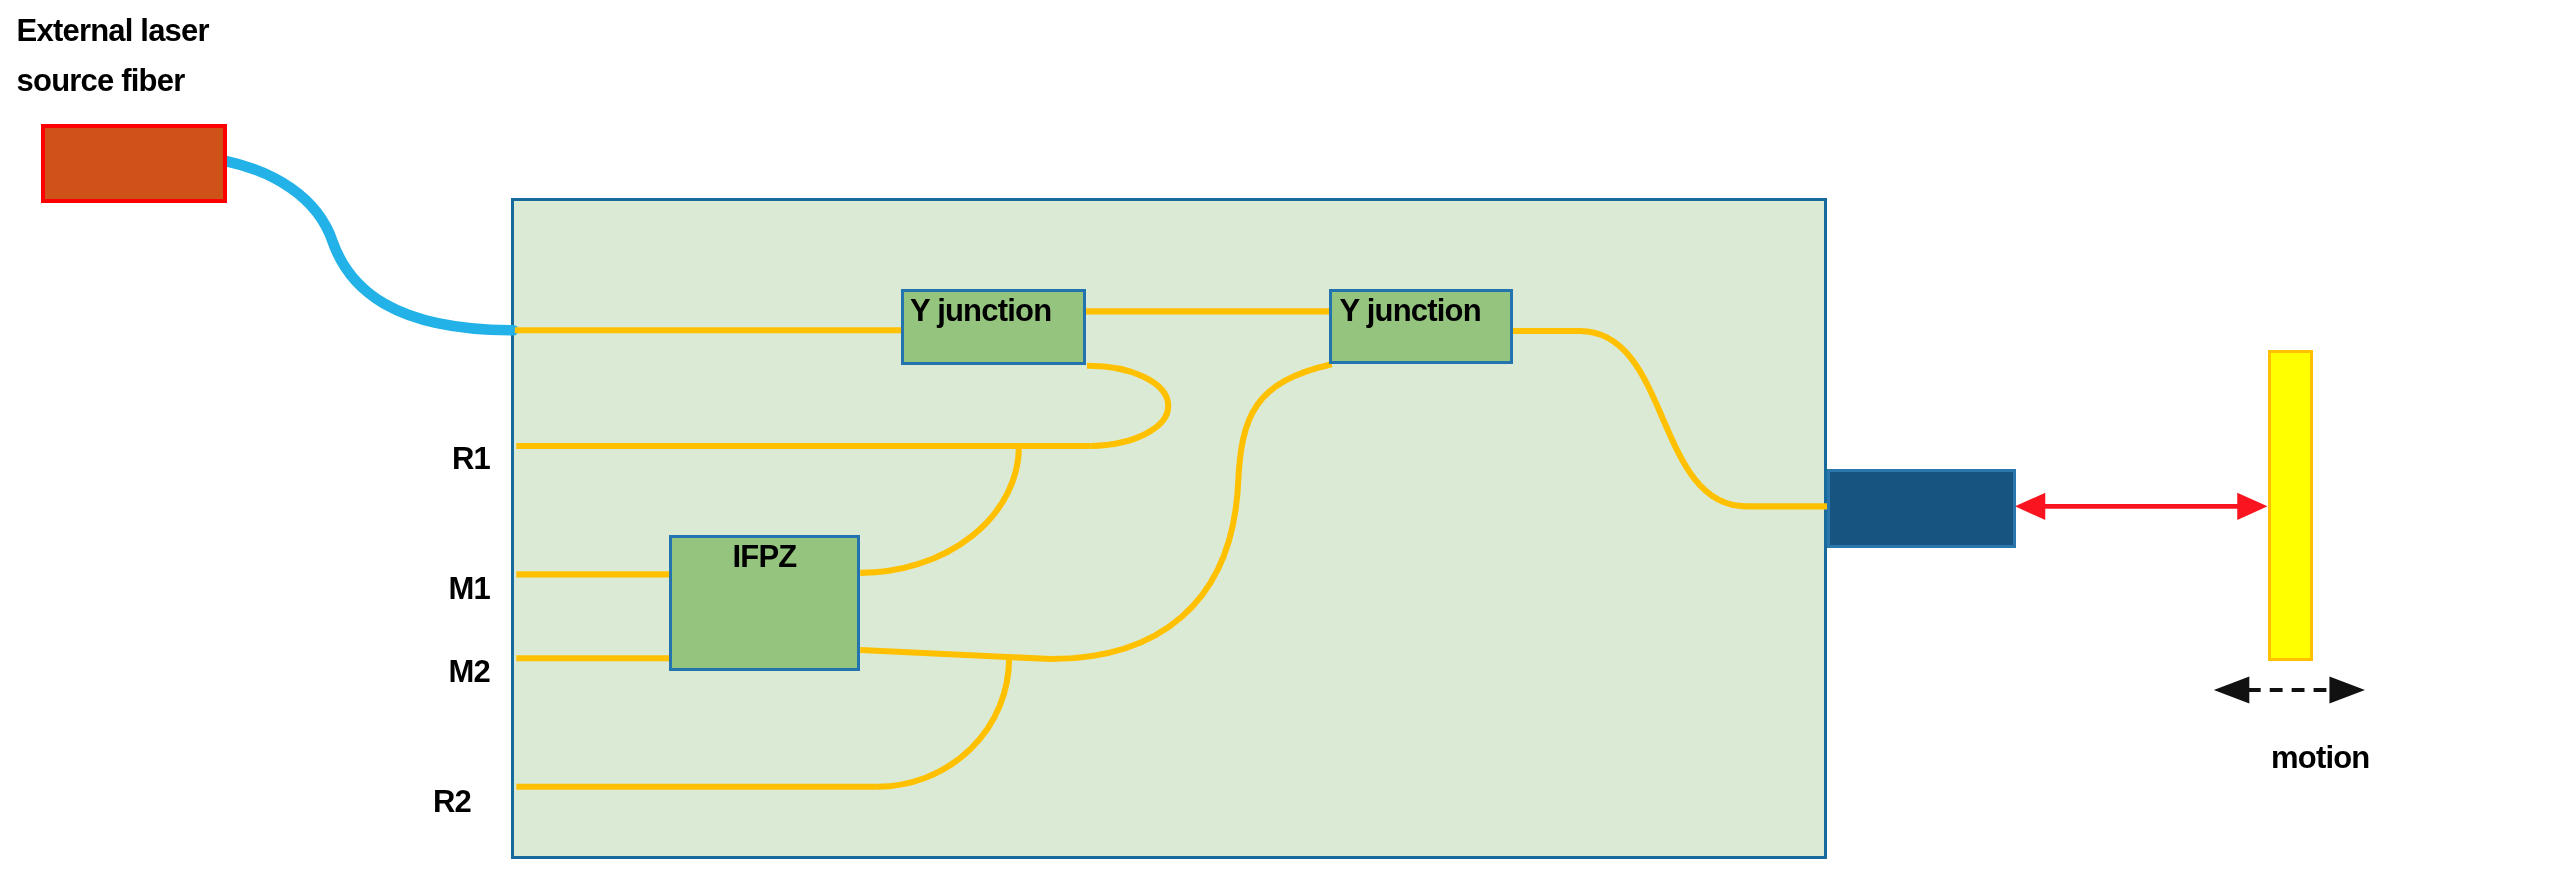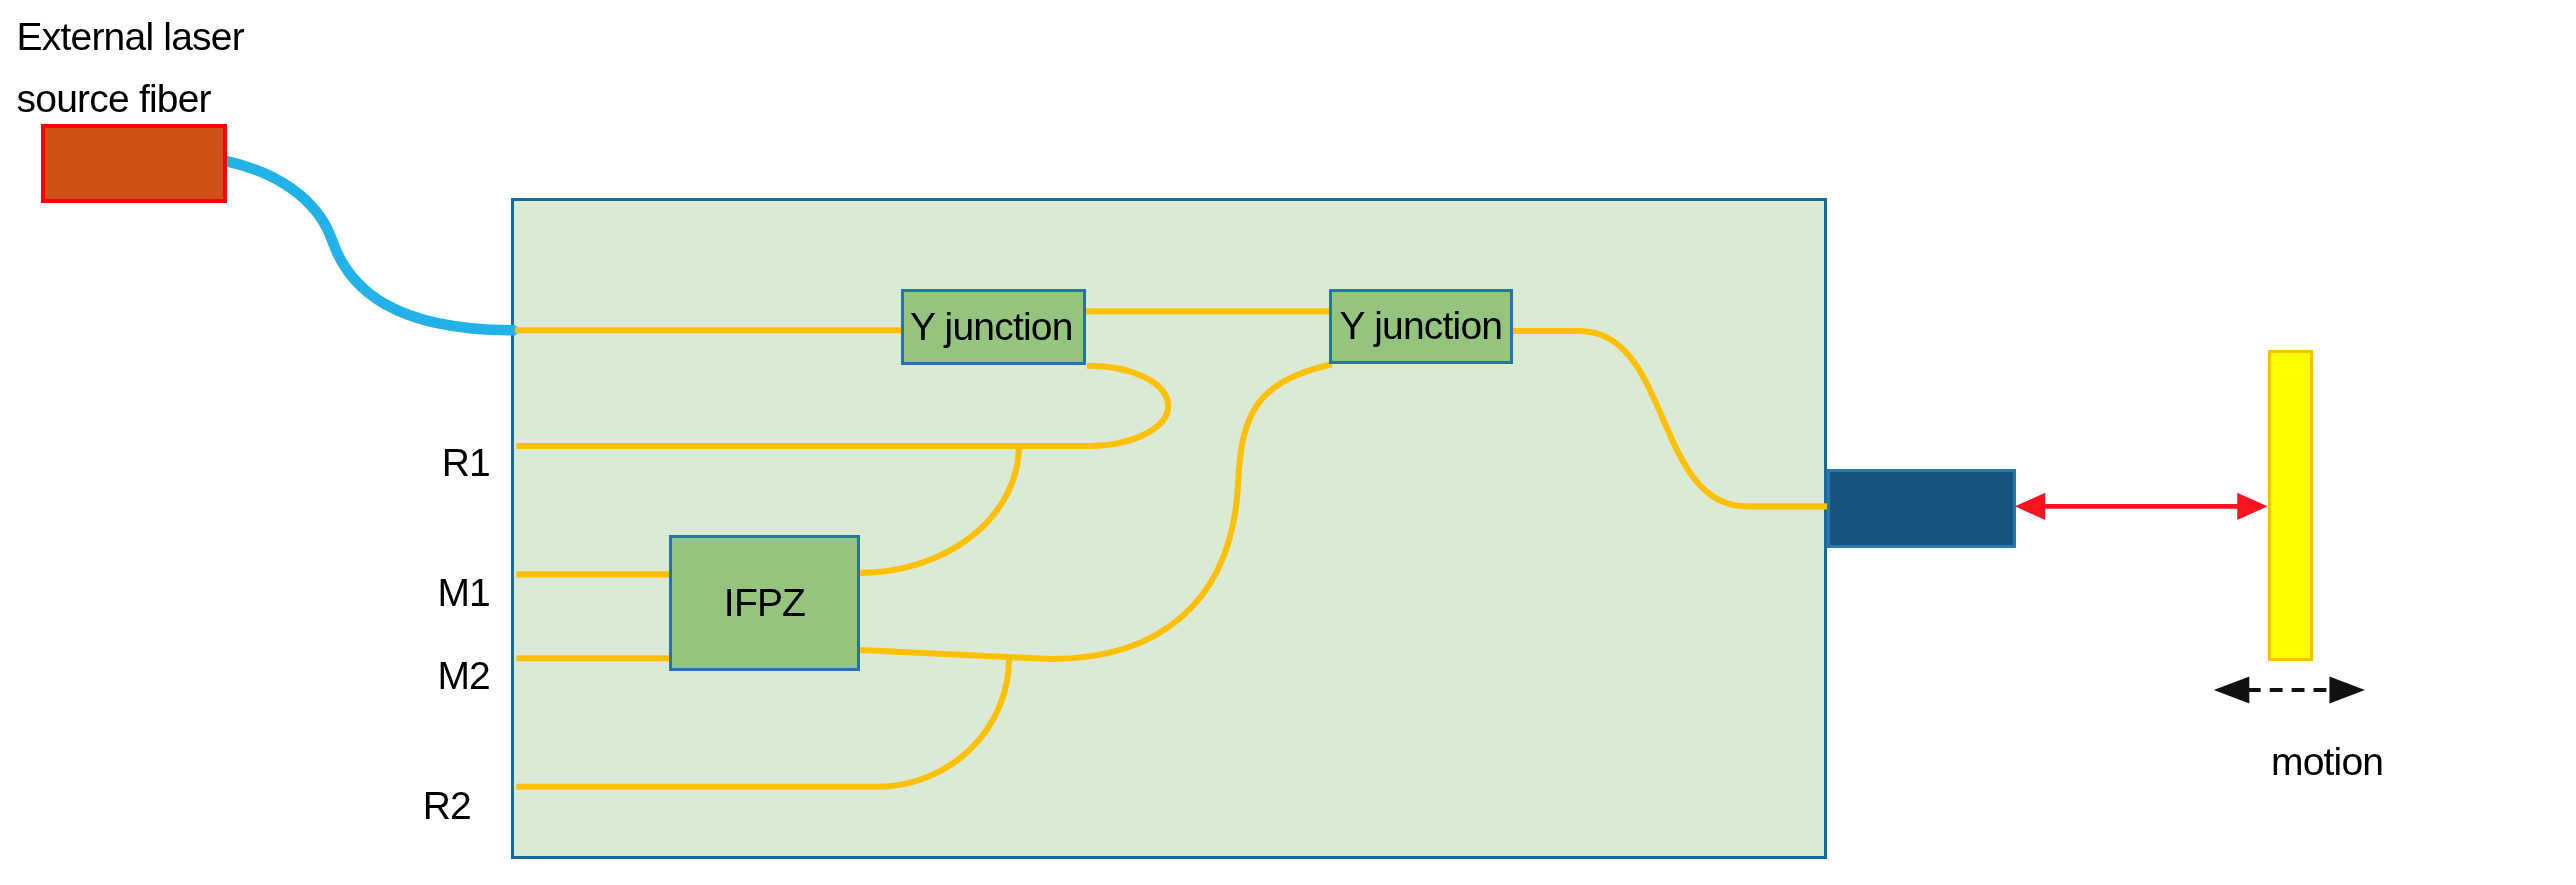--- a/index.html
+++ b/index.html
@@ -11,36 +11,36 @@
     --c-mirror-fill:#FFFF00; --c-mirror-border:#FFC000;
     --c-arrow-red:#FA1420; --c-arrow-black:#111111; --c-text:#000000;
   }
   html,body{margin:0;padding:0;background:#ffffff;}
   .canvas{
     position:relative; width:2576px; height:885px; background:#ffffff;
     font-family:"Liberation Sans", sans-serif; color:var(--c-text);
     overflow:hidden;
   }
   .label{
-    position:absolute; font-size:39px; letter-spacing:-0.8px;
-    white-space:nowrap; line-height:1.2; z-index:4;
+    position:absolute; font-size:31px; letter-spacing:-0.8px;
+    white-space:nowrap; line-height:1.2; z-index:4;font-weight:bold;
   }
   .box{ position:absolute; box-sizing:border-box; z-index:3; }
   .laser-box{
     left:41px; top:124px; width:186px; height:79px;
     background:var(--c-laser-fill); border:4.5px solid var(--c-laser-border);
   }
   .chip{
     left:511px; top:198px; width:1316px; height:661px;
     background:var(--c-chip-fill); border:3.8px solid var(--c-chip-border);
     z-index:1;
   }
   .component{
     background:var(--c-component-fill); border:3px solid var(--c-component-border);
-    display:flex; align-items:center; z-index:3;
+    display:flex; align-items:flex-start; z-index:3;
   }
   .component .label{ position:static; }
   .y1{ left:901px; top:289px; width:185px; height:76px; padding-left:6px; }
   .y2{ left:1329px; top:289px; width:184px; height:75px; padding-left:7.6px; }
   .ifpz{ left:669px; top:535px; width:191px; height:136px; justify-content:center; }
   .lens-box{
     left:1827px; top:469px; width:189px; height:79px;
     background:var(--c-lens-fill); border:3px solid var(--c-lens-border);
   }
   .mirror-box{

